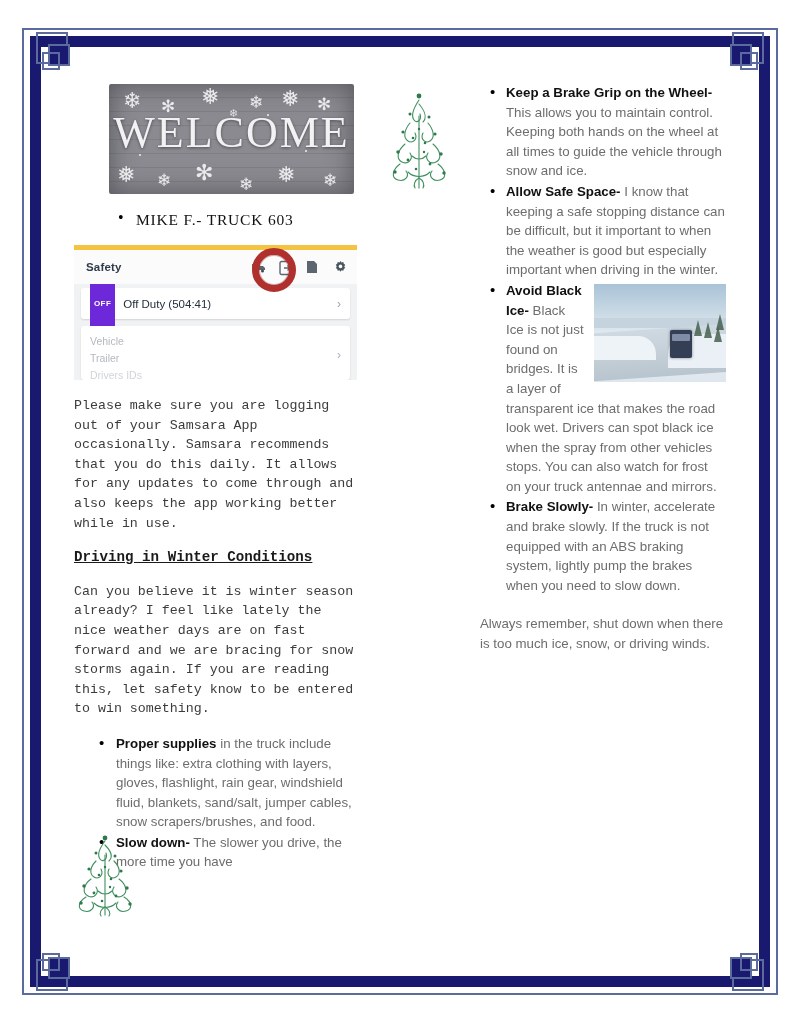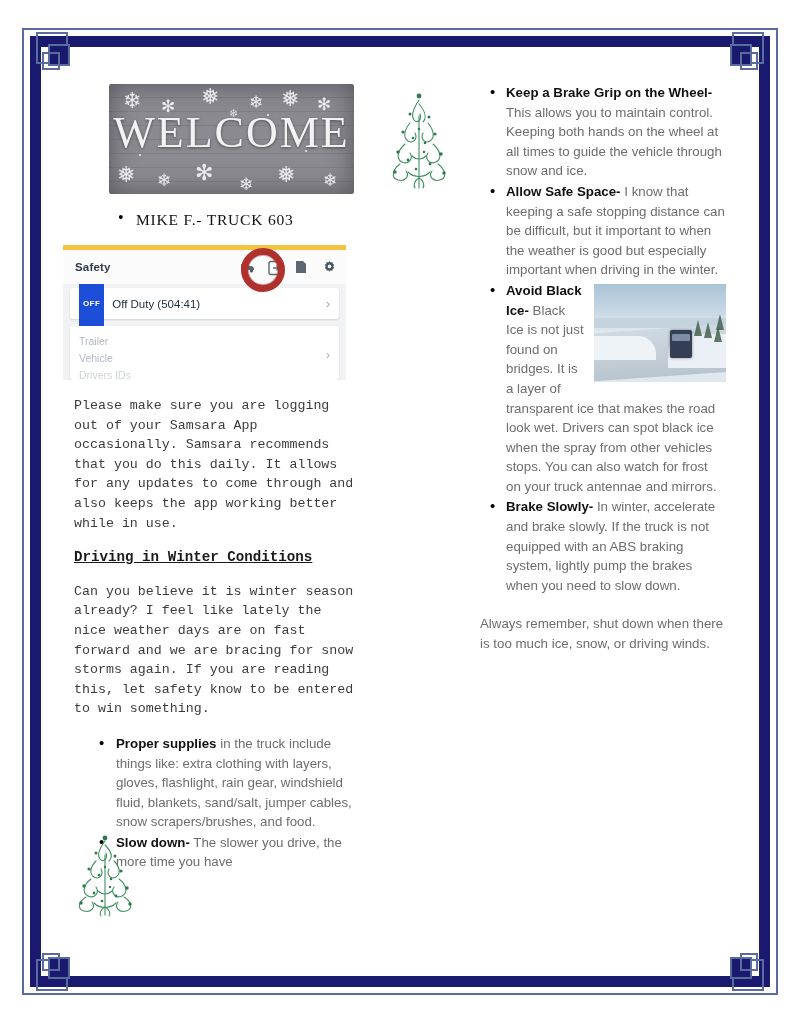--- a/index.html
+++ b/index.html
@@ -89,21 +89,21 @@
     position:relative;
   }
   .mike-line::before{
     content:"\2022";
     position:absolute;left:56px;top:-2px;
     font-size:16px;color:#000;
   }
 
   
   .samsara{
-    margin:16px 0 0 1px;
+    margin:16px 0 0 12px;
     width:283px;
     position:relative;
     background:#f1f2f4;
     overflow:hidden;
   }
   .samsara .topbar{height:5px;background:#f5c342;}
   .samsara .header{
     height:34px;background:#fbfbfc;
     display:flex;align-items:center;
     padding:0 10px 0 12px;
@@ -120,21 +120,21 @@
   .ic svg{display:block;}
   .samsara .card{
     background:#ffffff;
     margin:4px 7px 0 7px;
     border-radius:3px;
     box-shadow:0 1px 2px rgba(0,0,0,.13);
     display:flex;align-items:center;
     height:31px;padding:0 9px;
   }
   .offbadge{
-    background:#1d4ed8;color:#fff;
+    background:#6d28d9;color:#fff;
     font-size:8px;font-weight:bold;
     padding:21px 4px;border-radius:2px;
     letter-spacing:.4px;margin-right:8px;
   }
   .duty-text{font-size:11.5px;font-weight:normal;color:#23303f;}
   .chev{margin-left:auto;color:#9aa3ad;font-size:12px;}
 
   .samsara .card2{
     background:#ffffff;
     margin:7px 7px 0 7px;
@@ -342,22 +342,22 @@
           <span class="redring"></span>
         </div>
 
         <div class="card">
           <span class="offbadge">OFF</span>
           <span class="duty-text">Off Duty (504:41)</span>
           <span class="chev">›</span>
         </div>
 
         <div class="card2">
+          <div class="row">Vehicle</div>
           <div class="row">Trailer</div>
-          <div class="row">Vehicle</div>
           <div class="row fade">Drivers IDs</div>
           <span class="chev2">›</span>
         </div>
       </div>
 
       <div class="ltext">
         <p>Please make sure you are logging out of your Samsara App occasionally. Samsara recommends that you do this daily. It allows for any updates to come through and also keeps the app working better while in use.</p>
         <div class="subhead">Driving in Winter Conditions</div>
         <p>Can you believe it is winter season already? I feel like lately the nice weather days are on fast forward and we are bracing for snow storms again. If you are reading this, let safety know to be entered to win something.</p>
       </div>

